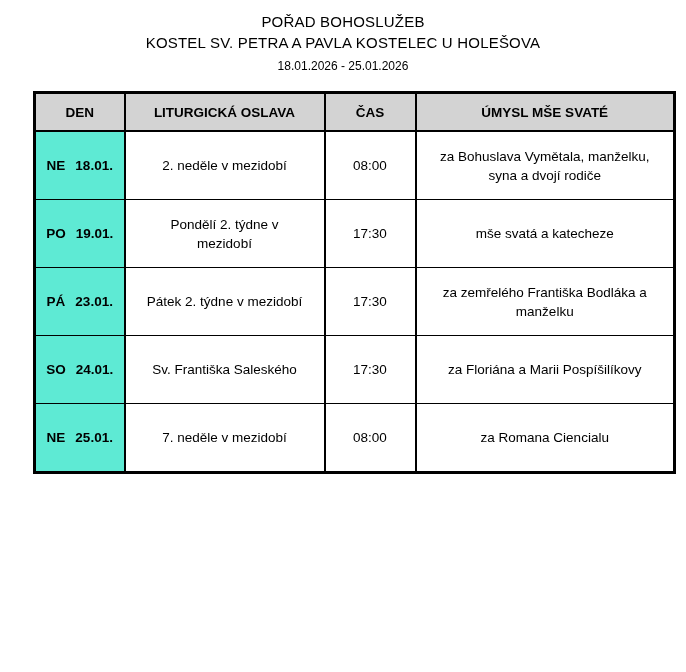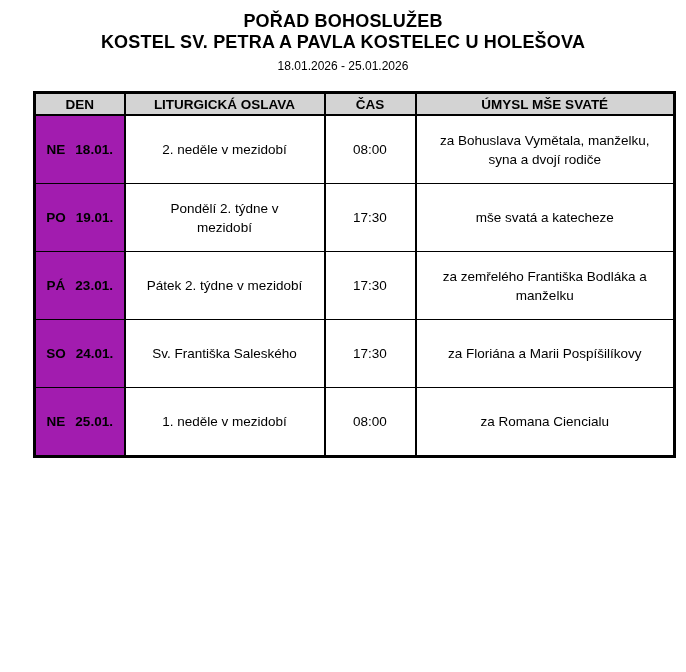--- a/index.html
+++ b/index.html
@@ -15,22 +15,22 @@
   .page {
     width: 686px;
     height: 672px;
     position: relative;
   }
   .titleblock {
     text-align: center;
     padding-top: 11px;
   }
   .title-line {
-    font-size: 18px;
-    font-weight: bold;
+    font-size: 15px;
+    font-weight: normal;
     line-height: 21px;
     letter-spacing: 0.2px;
   }
   .date-range {
     font-size: 12px;
     line-height: 19px;
     margin-top: 4px;
   }
   table.schedule {
     border-collapse: collapse;
@@ -38,38 +38,38 @@
     margin: 15px 0 0 33px;
     width: 640px;
     border: 3px solid #000000;
   }
   table.schedule th {
     border: 2px solid #000000;
     background: #d3d3d3;
     font-size: 13.5px;
     font-weight: bold;
     height: 20px;
-    padding: 0;
+    padding: 8px;
     text-align: center;
     vertical-align: middle;
   }
   table.schedule td {
     border: 1px solid #000000;
     border-left-width: 2px;
     border-right-width: 2px;
     height: 67px;
     padding: 0;
     font-size: 13.5px;
     line-height: 19px;
     text-align: center;
     vertical-align: middle;
     white-space: pre-line;
   }
   td.den {
-    background: #a21caf;
+    background: #5eead4;
     font-weight: bold;
     text-align: left;
     padding-left: 8px;
     white-space: nowrap;
   }
   td.den .date {
     margin-left: 10px;
   }
   col.c-den { width: 90px; }
   col.c-lit { width: 200px; }
@@ -125,20 +125,20 @@
 manželku</td>
       </tr>
       <tr>
         <td class="den"><span>SO</span><span class="date">24.01.</span></td>
         <td>Sv. Františka Saleského</td>
         <td>17:30</td>
         <td>za Floriána a Marii Pospíšilíkovy</td>
       </tr>
       <tr>
         <td class="den"><span>NE</span><span class="date">25.01.</span></td>
-        <td>1. neděle v mezidobí</td>
+        <td>7. neděle v mezidobí</td>
         <td>08:00</td>
         <td>za Romana Ciencialu</td>
       </tr>
     </tbody>
   </table>
 
 </div>
 
 </body></html>

